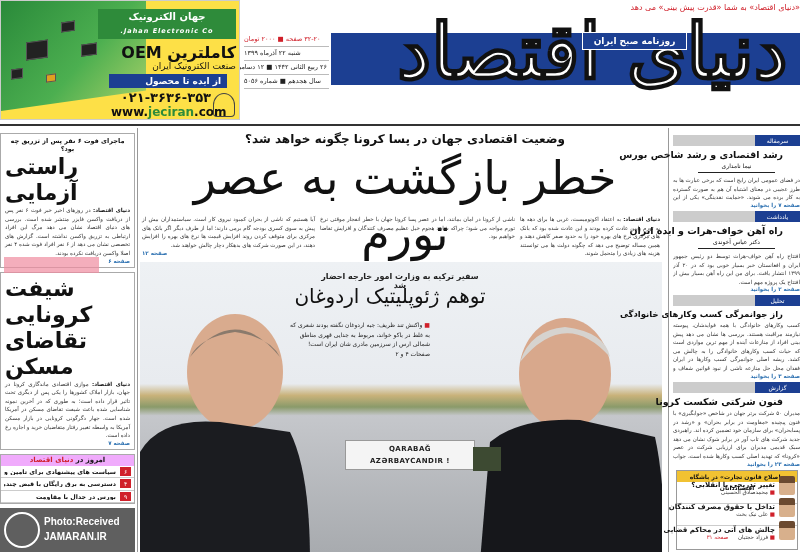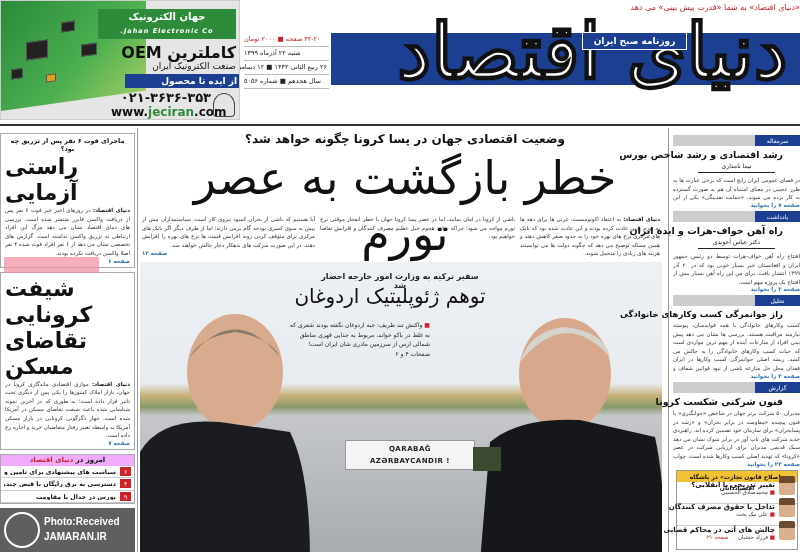--- a/index.html
+++ b/index.html
@@ -8,28 +8,28 @@
 .abs{position:absolute}
 
 #slogan{left:600px;top:3px;width:200px;font-size:8px;color:#d0202a;text-align:right;direction:rtl}
 #logo-band{left:331px;top:33px;width:469px;height:52px;background:#1c3f92}
 #logo-text{left:390px;top:4px;width:405px;height:95px;font-family:"DejaVu Serif",serif;font-weight:bold;font-size:76px;line-height:95px;color:#fff;text-align:center;-webkit-text-stroke:2px #111;letter-spacing:-2px;white-space:nowrap;overflow:hidden}
 #subtitle-box{left:582px;top:32px;width:105px;height:18px;background:#1c3f92;border:1px solid #fff;color:#fff;font-size:9px;font-weight:bold;text-align:center;line-height:16px}
 #info-box{left:244px;top:33px;width:85px;height:56px}
 .info-row{font-size:6.5px;color:#222;border-bottom:1px solid #bbb;height:14px;line-height:13px;text-align:left;padding-right:2px;white-space:nowrap}
 .info-row .price{color:#d0202a}
 
-#ad{left:0;top:0;width:240px;height:120px;background:#e5e5e5;border:1px solid #ccc;overflow:hidden}
+#ad{left:0;top:0;width:240px;height:120px;background:#fde047;border:1px solid #ccc;overflow:hidden}
 #ad-pcb{left:0;top:0;width:145px;height:110px;background:linear-gradient(135deg,#2a8a3a,#4caf50 60%,#9ccc65);transform:skewY(-8deg);transform-origin:0 0}
 .chip{position:absolute;background:#222;border:1px solid #555}
 #ad-brand{left:97px;top:8px;width:138px;height:30px;background:#2e8b3a;color:#fff;font-size:10px;font-weight:bold;text-align:center;line-height:14px;padding-top:1px}
 #ad-brand small{display:block;font-size:6.5px;letter-spacing:1px;font-style:italic}
 #ad-line1{left:120px;top:42px;width:115px;font-size:16px;font-weight:bold;color:#111;text-align:right}
 #ad-line2{left:120px;top:60px;width:115px;font-size:9px;color:#111;text-align:right}
-#ad-bar{left:124px;top:73px;width:118px;height:14px;background:#1c3f92;color:#fff;font-size:9px;font-weight:bold;text-align:right;padding-right:6px;line-height:14px}
+#ad-bar{left:108px;top:73px;width:118px;height:14px;background:#1c3f92;color:#fff;font-size:9px;font-weight:bold;text-align:right;padding-right:6px;line-height:14px}
 #ad-phone{left:110px;top:89px;width:100px;font-size:13px;font-weight:bold;text-align:right;color:#111;direction:ltr}
 #ad-url{left:110px;top:104px;width:100px;font-size:12px;font-weight:bold;direction:ltr;text-align:left;color:#111}
 #ad-url span{color:#2e8b3a}
 #ad-support{left:212px;top:92px;width:22px;height:24px;border:1px solid #444;border-radius:50% 50% 4px 4px}
 
 .hrule{height:2px;background:#333}
 .vrule{width:1px;background:#999}
 
 #kicker{left:150px;top:132px;width:510px;font-size:12px;font-weight:bold;text-align:center}
 #headline{left:150px;top:150px;width:510px;font-size:46px;font-weight:normal;text-align:center;line-height:56px;letter-spacing:-1px}

